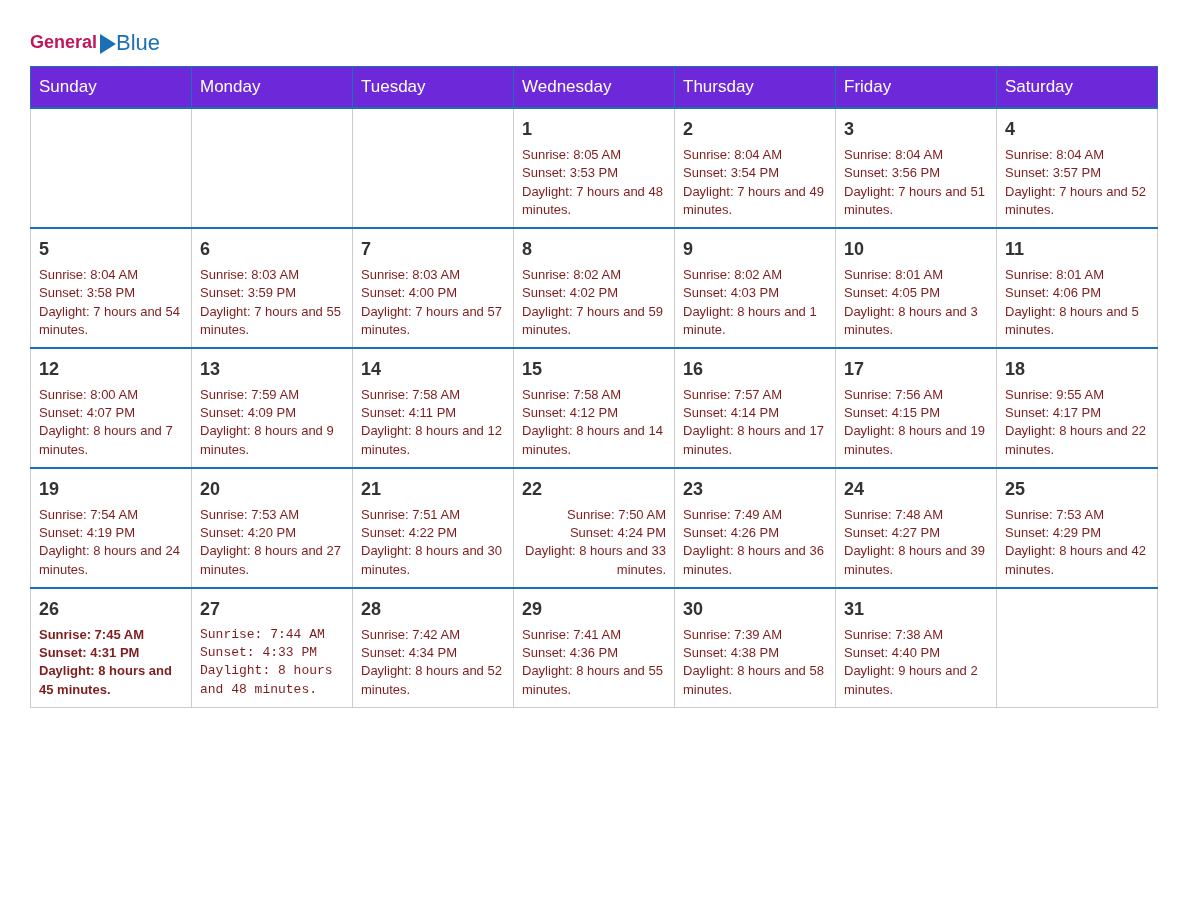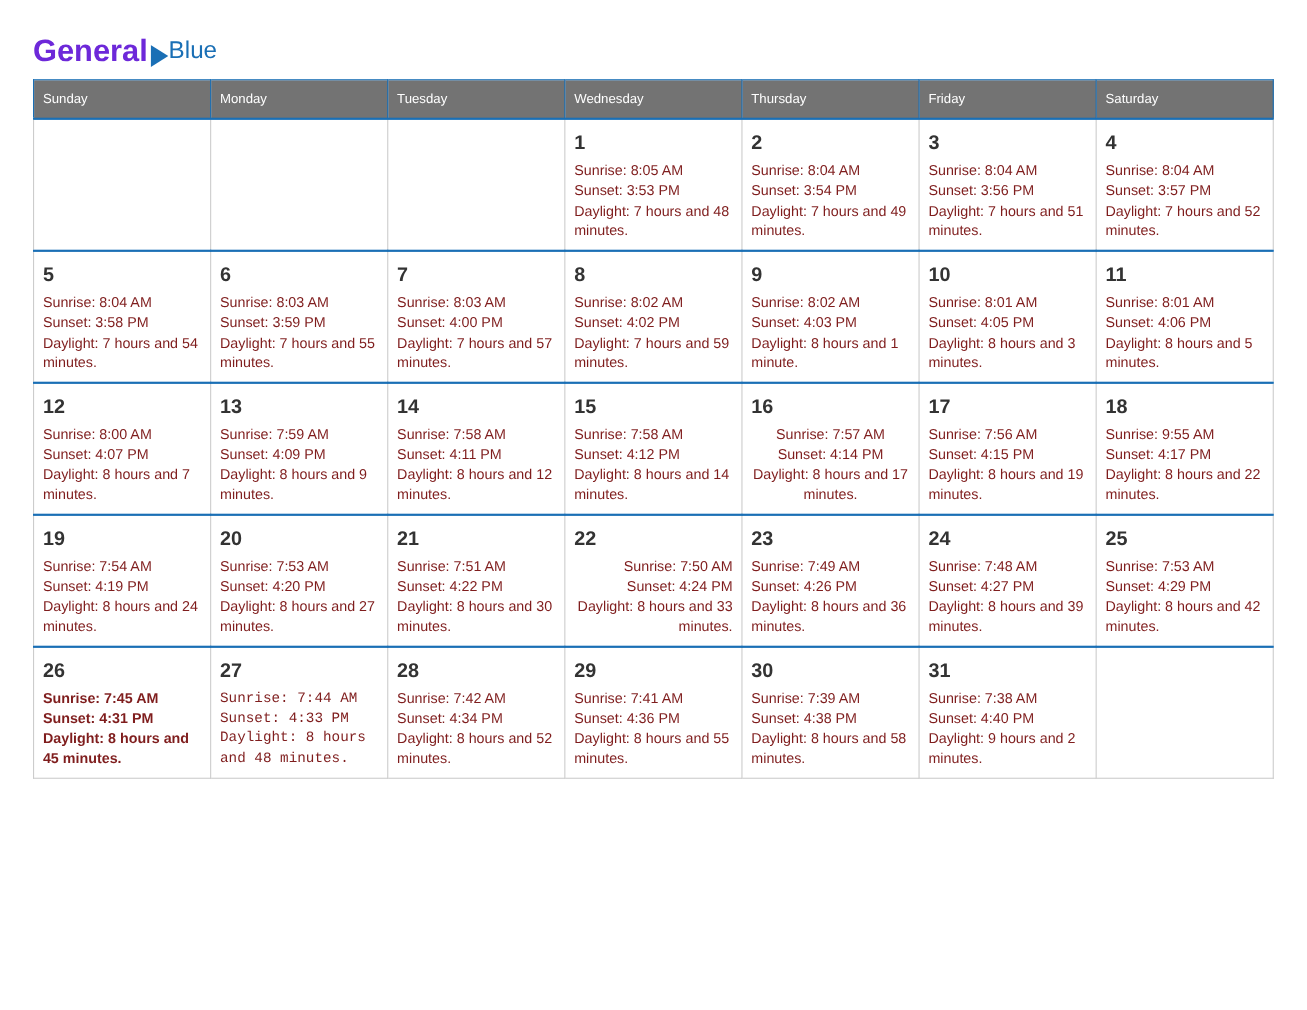--- a/index.html
+++ b/index.html
@@ -34,24 +34,24 @@
       font-size: 22px;
       color: #555;
       margin-top: 4px;
     }
     .calendar-table {
       width: 100%;
       border-collapse: collapse;
       border: 1px solid #ccc;
     }
     .calendar-table thead tr th {
-      background-color: #737373;
+      background-color: #6d28d9;
       color: #ffffff;
       padding: 10px 8px;
-      font-size: 12px;
+      font-size: 17px;
       font-weight: normal;
       text-align: left;
       border: 1px solid #1a6fb5;
     }
     .calendar-table tbody tr td {
       vertical-align: top;
       padding: 8px 8px;
       border: 1px solid #ccc;
       width: 14.28%;
       min-height: 110px;
@@ -75,21 +75,21 @@
     td.empty {
       background: #fff;
     }
   </style>
 </head>
 <body>
 
 <div class="header-area">
   <div class="logo">
     <div>
-      <span style="font-size:28px;font-weight:bold;color:#6d28d9;">General</span><svg width="16" height="20" viewBox="0 0 16 20" style="vertical-align:middle;margin-left:3px;">
+      <span style="font-size:18px;font-weight:bold;color:#be185d;">General</span><svg width="16" height="20" viewBox="0 0 16 20" style="vertical-align:middle;margin-left:3px;">
           <polygon points="0,0 16,10 0,20" fill="#1a6fb5"></polygon>
         </svg>
     </div>
     <div>
       <span style="font-size:22px;font-weight:normal;color:#1a6fb5;">Blue</span>
     </div>
   </div>
   <div class="title-area">
     <div class="month-title"></div>
     <div class="location-title"></div>
@@ -202,21 +202,21 @@
 Daylight: 8 hours and 12 minutes.</div>
         </td>
         <td>
           <span class="day-number">15</span>
           <div class="day-info" style="white-space: pre-line;">Sunrise: 7:58 AM
 Sunset: 4:12 PM
 Daylight: 8 hours and 14 minutes.</div>
         </td>
         <td>
           <span class="day-number">16</span>
-          <div class="day-info" style="white-space: pre-line; text-align: center;">Sunrise: 7:57 AM
+          <div class="day-info" style="white-space: pre-line;">Sunrise: 7:57 AM
 Sunset: 4:14 PM
 Daylight: 8 hours and 17 minutes.</div>
         </td>
         <td>
           <span class="day-number">17</span>
           <div class="day-info" style="white-space: pre-line;">Sunrise: 7:56 AM
 Sunset: 4:15 PM
 Daylight: 8 hours and 19 minutes.</div>
         </td>
         <td>

